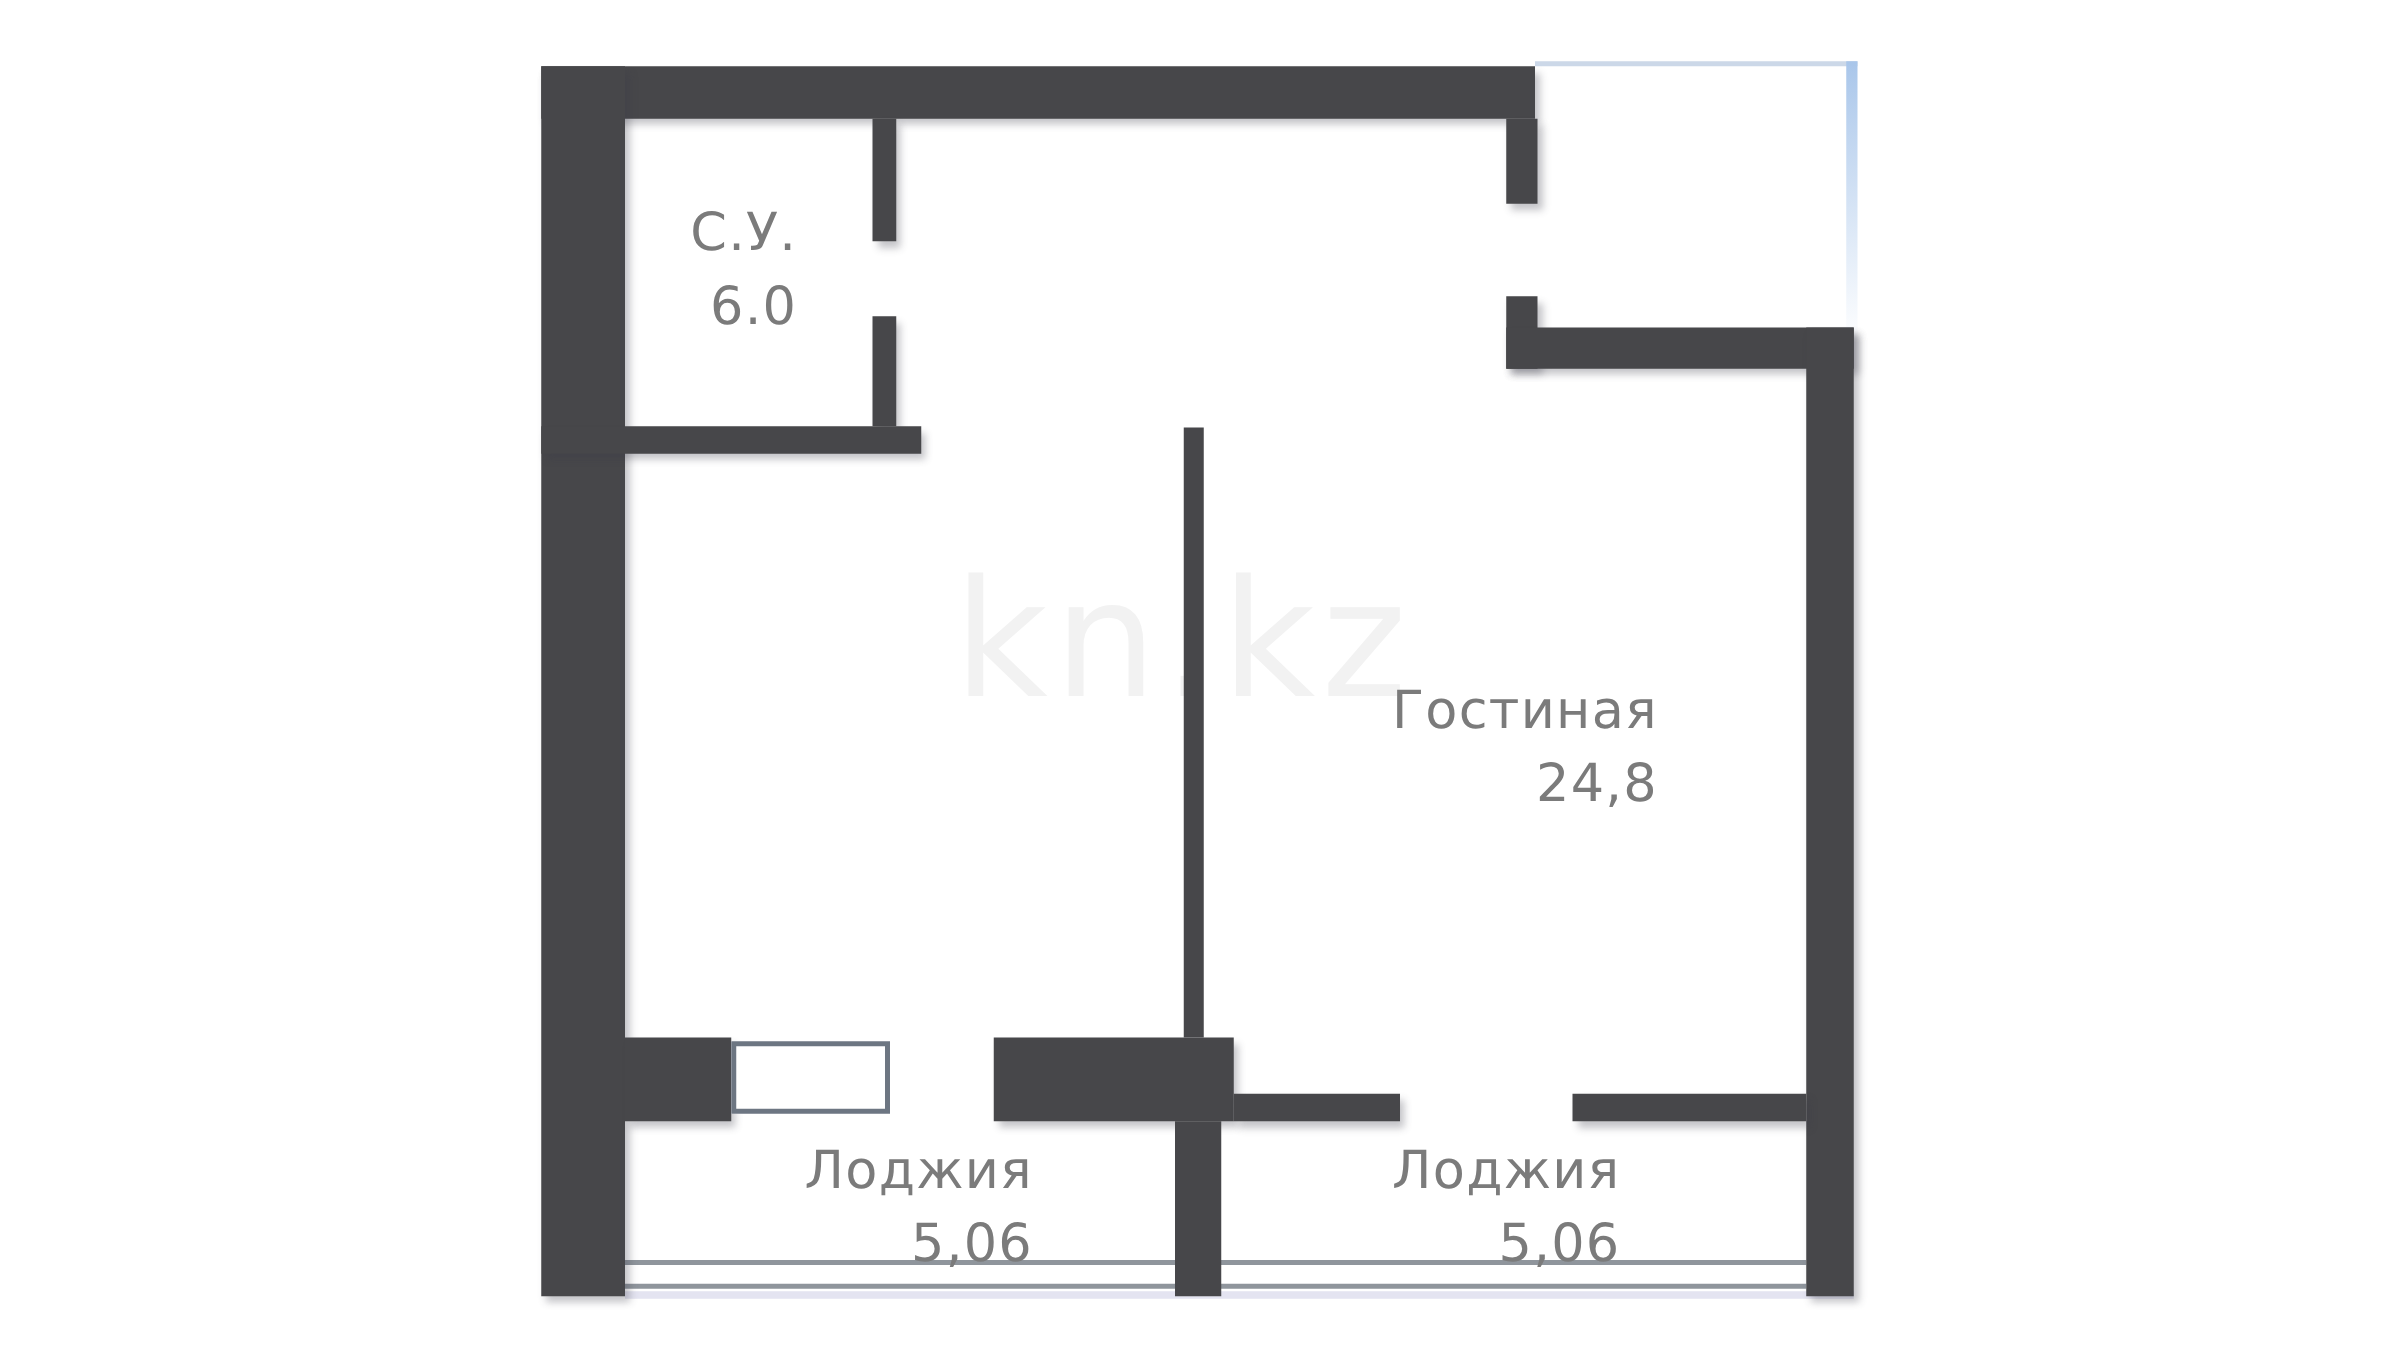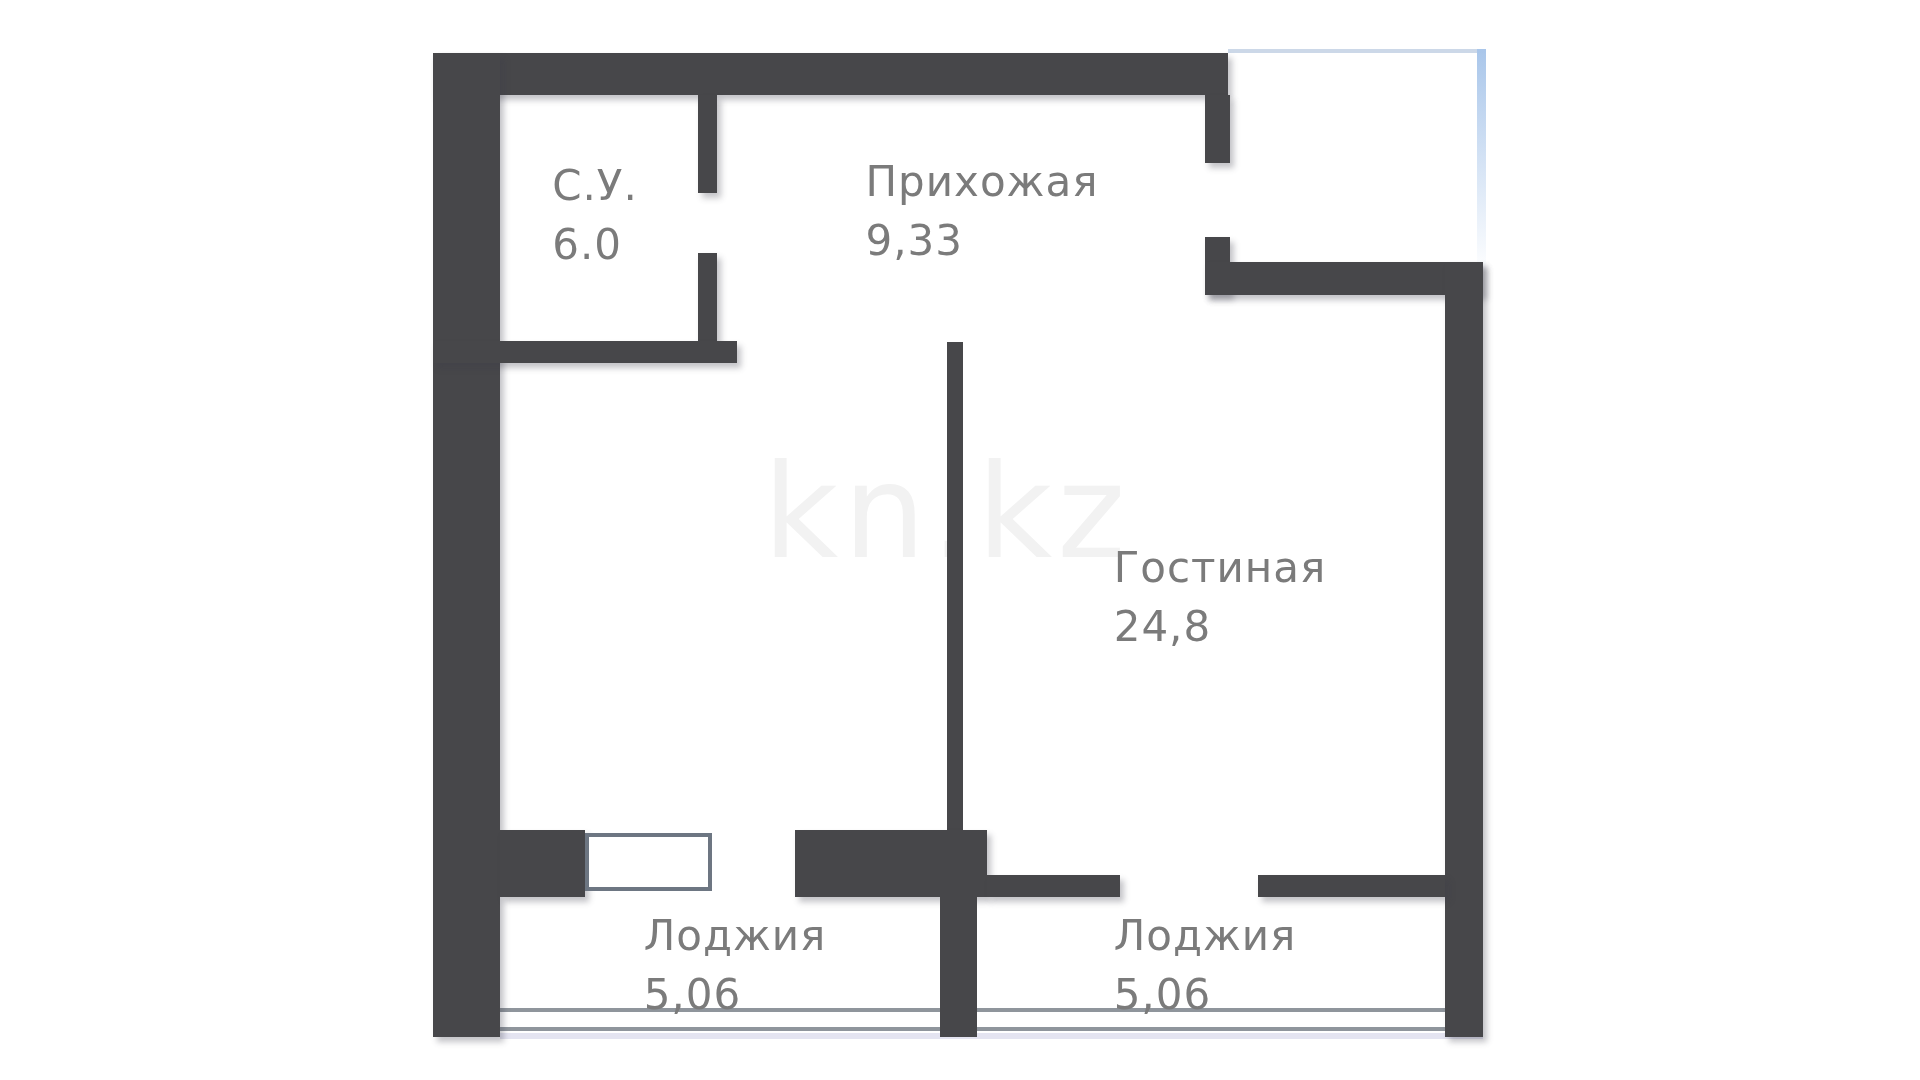--- a/index.html
+++ b/index.html
@@ -59,21 +59,21 @@
   }
   .edge-line-right{
     position:absolute;left:1477px;top:49px;width:9px;height:225px;
     background:linear-gradient(to bottom,var(--edge-blue,#a9c6ea) 0%,rgba(169,198,234,.55) 45%,rgba(169,198,234,0) 100%);
     z-index:1;
   }
   
   .room-label{
     position:absolute;
     transform:translateX(-50%);
-    text-align:left;
+    text-align:right;
     color:var(--label,#7b7b7b);
     font-size:42px;
     line-height:47px;
     letter-spacing:1px;
     z-index:4;
     white-space:nowrap;
   }
   .room-label .area{display:block;margin-top:12px;}
   .lbl-su      {left:595px;  top:162px;}
   .lbl-hall    {left:982px;  top:158px;}
@@ -122,24 +122,20 @@
   <div class="wall shadow w-liv-bot-right"></div>
   <div class="wall w-loggia-divider"></div>
 
   <div class="window-frame"></div>
 
   <div class="room-label lbl-su">
     <span>С.У.</span>
     <span class="area">6.0</span>
   </div>
 
-  <div class="room-label lbl-hall">
-    <span>Прихожая</span>
-    <span class="area">9,33</span>
-  </div>
 
 
   <div class="room-label lbl-living">
     <span>Гостиная</span>
     <span class="area">24,8</span>
   </div>
 
   <div class="room-label lbl-log-l">
     <span>Лоджия</span>
     <span class="area">5,06</span>

